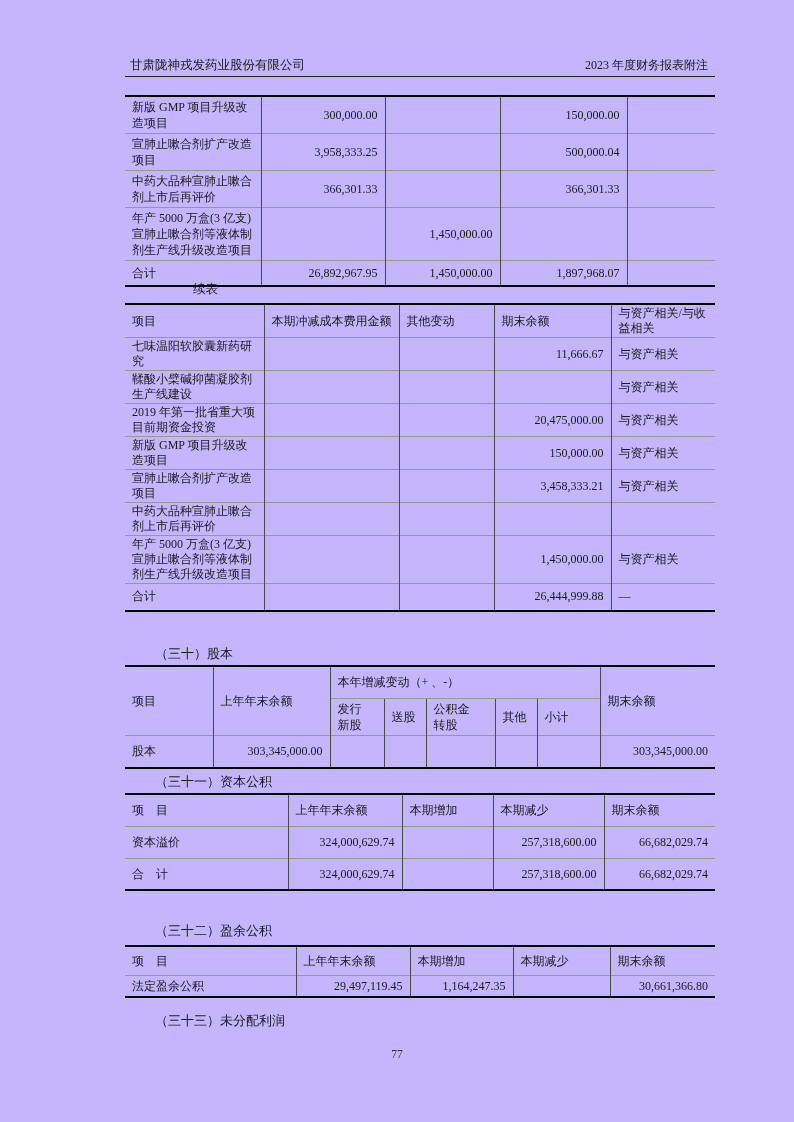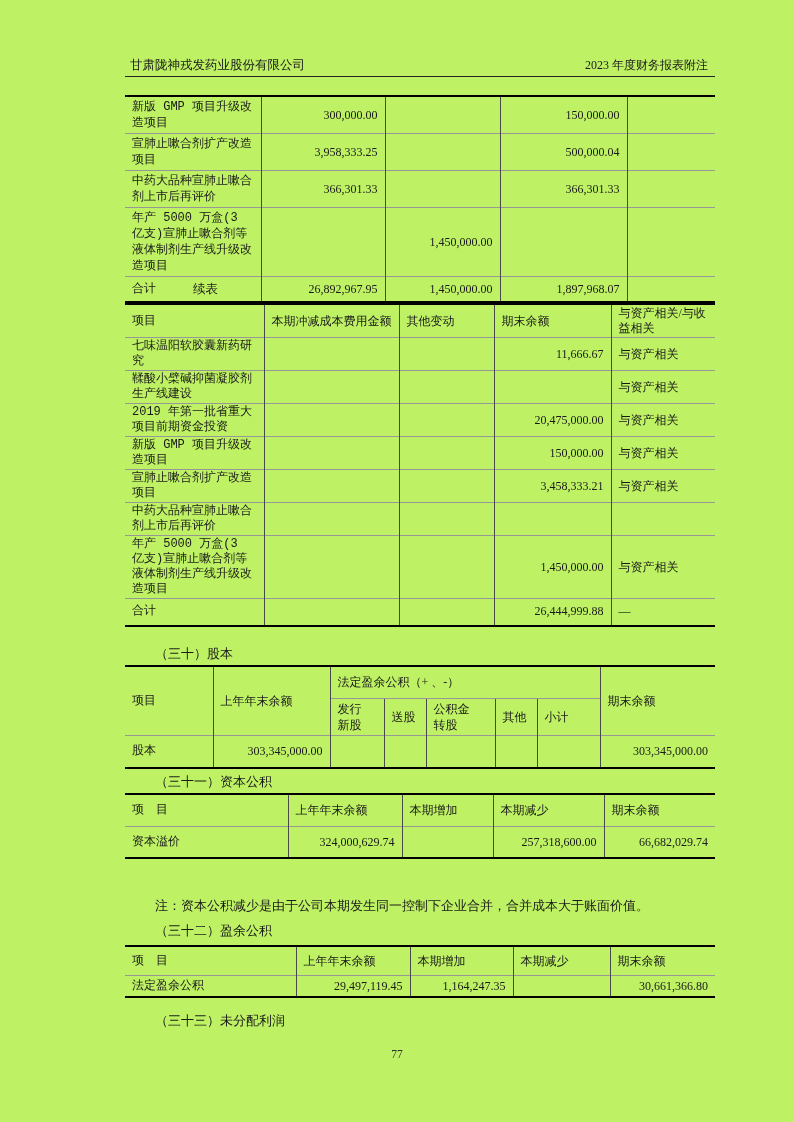--- a/index.html
+++ b/index.html
@@ -2,21 +2,21 @@
 <html><head>
 <meta charset="utf-8">
 <style>
   * { margin: 0; padding: 0; box-sizing: border-box; }
   html, body { background: #e8e8e8; }
   .page {
     position: relative;
     width: 794px;
     height: 1122px;
     margin: 0 auto;
-    background: #bef264;
+    background: #c4b5fd;
     font-family: "Liberation Serif", "DejaVu Serif", serif;
     color: #1a1a1a;
     overflow: hidden;
   }
   .hdr-left { position: absolute; top: 57px; left: 130px; font-size: 12.5px; }
   .hdr-right { position: absolute; top: 57px; right: 86px; font-size: 12px; }
   .hdr-rule { position: absolute; top: 76px; left: 125px; width: 590px; height: 0; border-top: 1.8px solid #222; }
 
   table.fin {
     position: absolute;
@@ -31,21 +31,21 @@
   table.fin td, table.fin th {
     border-left: 1px solid #4a4a4a;
     border-top: 1px solid #979797;
     padding: 2px 7px;
     line-height: 16px;
     font-weight: normal;
     vertical-align: middle;
     overflow: hidden;
     word-break: break-all;
   }
-  table.fin .nbl { border-left: none; font-family: Liberation Mono, monospace; }
+  table.fin .nbl { border-left: none; }
   table.fin tr.first > td, table.fin tr.first > th { border-top: none; }
   .num { text-align: right; }
   .ctr { text-align: left; }
   .lft { text-align: left; }
   .pre { white-space: pre-line; }
   table.t2 td, table.t2 th { line-height: 15px; padding: 1px 7px; }
 
   .sec-heading { position: absolute; left: 155px; font-size: 13px; font-weight: normal; }
   .plain-label { position: absolute; left: 155px; font-size: 12.5px; margin-left: 38px; }
   .note-line { position: absolute; left: 155px; width: 560px; font-size: 13px; }
@@ -194,21 +194,21 @@
         <col style="width:42px">
         <col style="width:69px">
         <col style="width:42px">
         <col style="width:63px">
         <col style="width:115px">
       </colgroup>
     <tbody>
       <tr class="first" style="height:32px">
         <th class="nbl ctr" rowspan="2">项目</th>
         <th class="ctr" rowspan="2">上年年末余额</th>
-        <th class="ctr" colspan="5">法定盈余公积（+ 、-）</th>
+        <th class="ctr" colspan="5">本年增减变动（+ 、-）</th>
         <th class="ctr" rowspan="2">期末余额</th>
       </tr>
       <tr style="height:37px">
         <th class="ctr pre">发行
 新股</th>
         <th class="ctr">送股</th>
         <th class="ctr pre">公积金
 转股</th>
         <th class="ctr">其他</th>
         <th class="ctr">小计</th>
@@ -244,24 +244,30 @@
         <th class="ctr">本期减少</th>
         <th class="ctr">期末余额</th>
       </tr>
       <tr style="height:32px">
         <td class="nbl lft">资本溢价</td>
         <td class="num">324,000,629.74</td>
         <td class="num"></td>
         <td class="num">257,318,600.00</td>
         <td class="num">66,682,029.74</td>
       </tr>
-    </tbody>
-  </table>
-
-  <div class="note-line" style="top:897px">注：资本公积减少是由于公司本期发生同一控制下企业合并，合并成本大于账面价值。</div>
+      <tr style="height:32px">
+        <td class="nbl ctr">合　计</td>
+        <td class="num">324,000,629.74</td>
+        <td class="num"></td>
+        <td class="num">257,318,600.00</td>
+        <td class="num">66,682,029.74</td>
+      </tr>
+    </tbody>
+  </table>
+
 
   <div class="sec-heading" style="top:922px">（三十二）盈余公积</div>
 
   <table class="fin t5" style="top:945px">
     <colgroup>
         <col style="width:171px">
         <col style="width:114px">
         <col style="width:103px">
         <col style="width:97px">
         <col style="width:105px">

